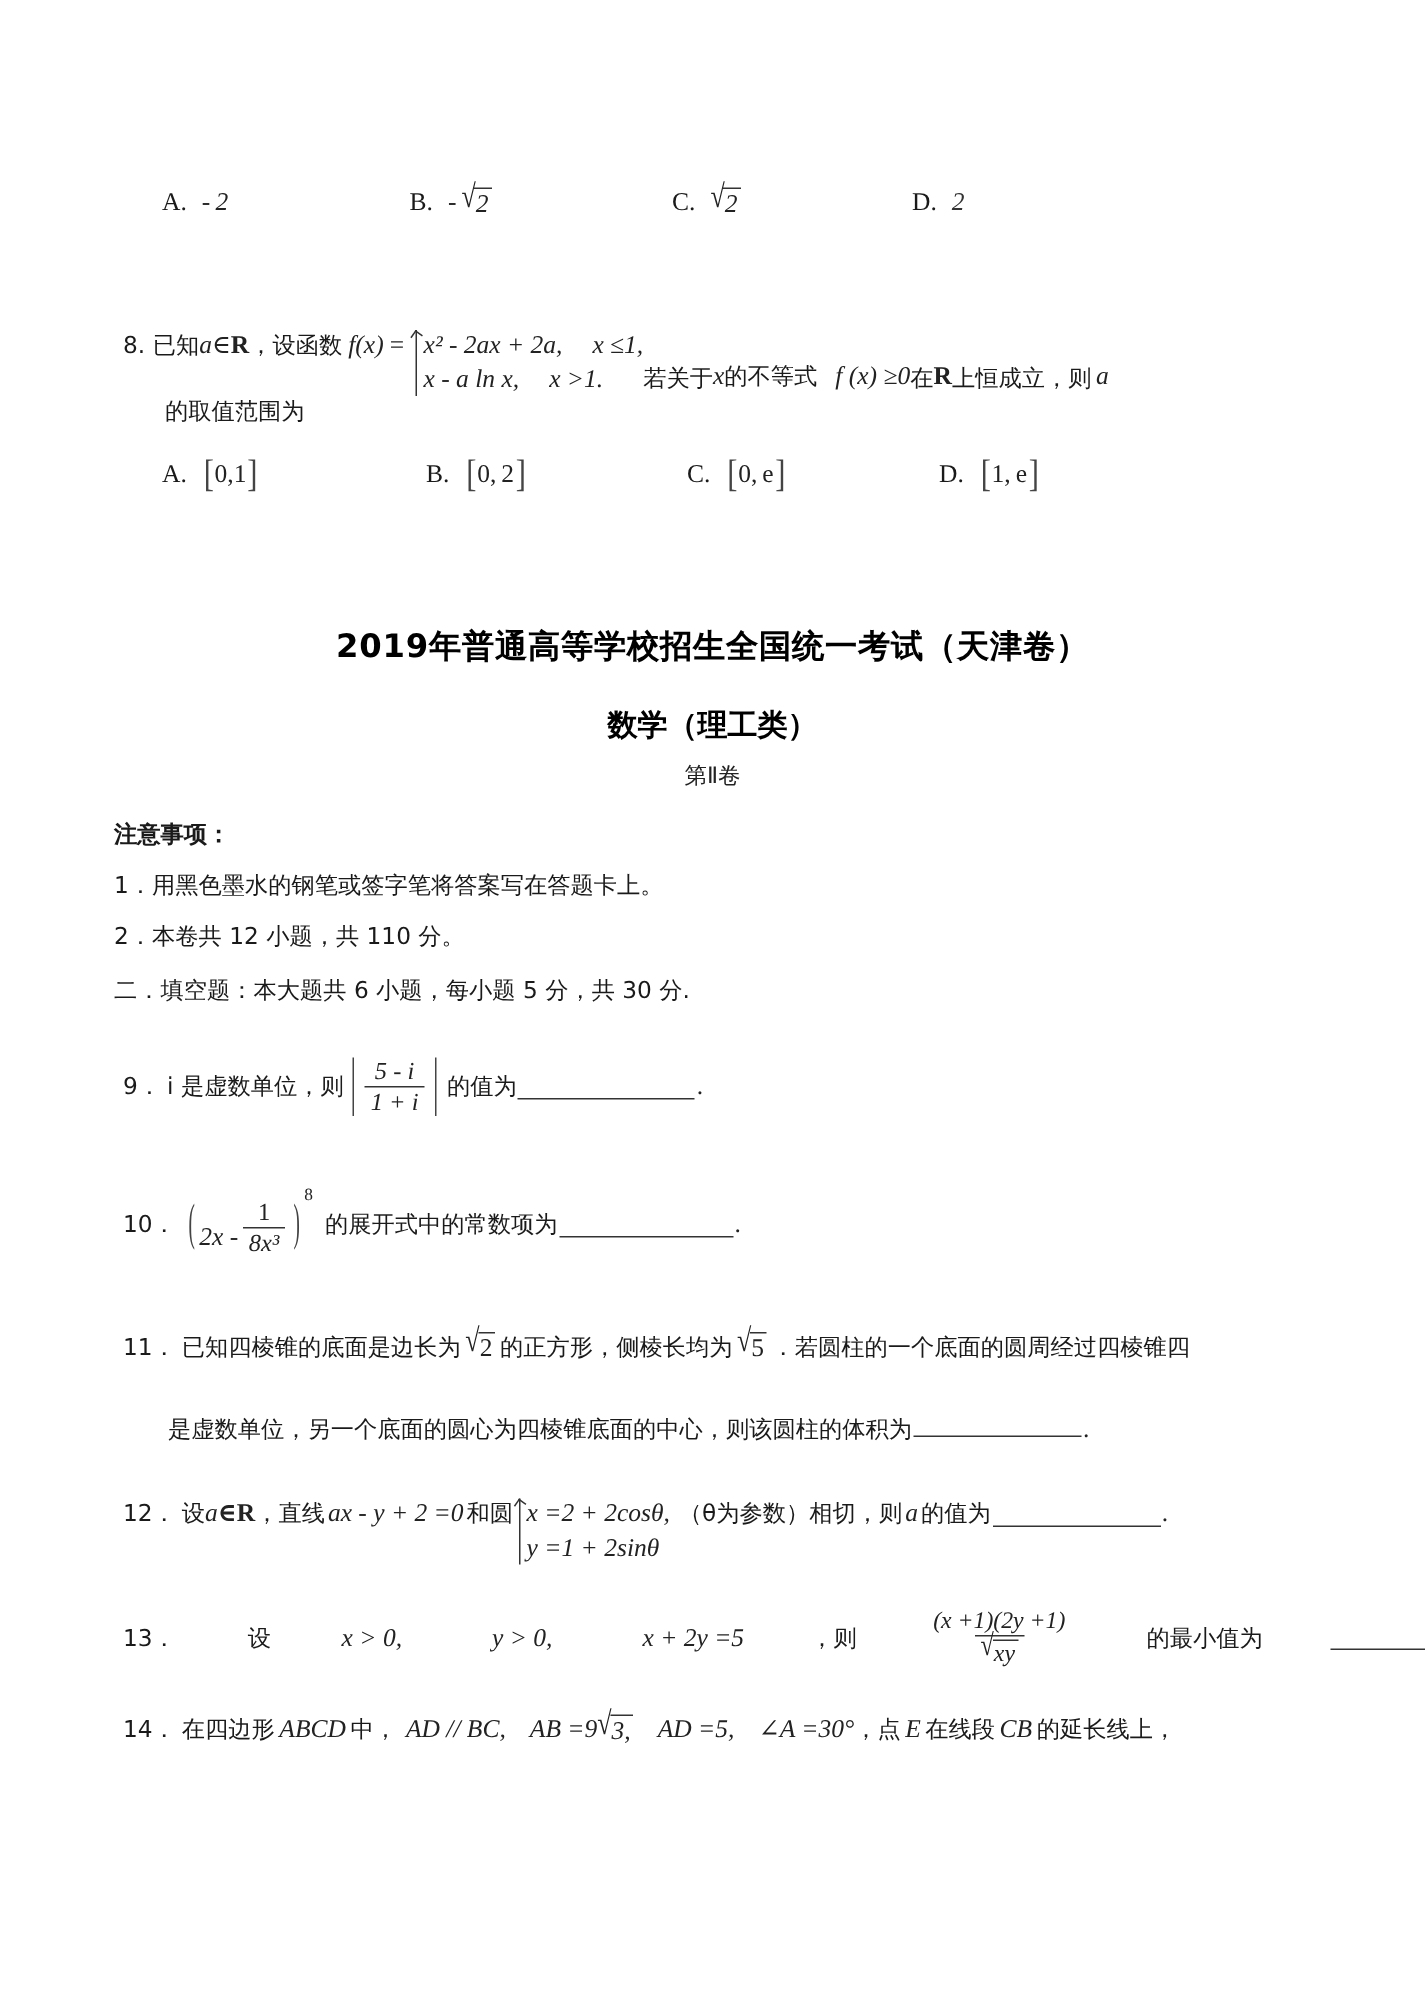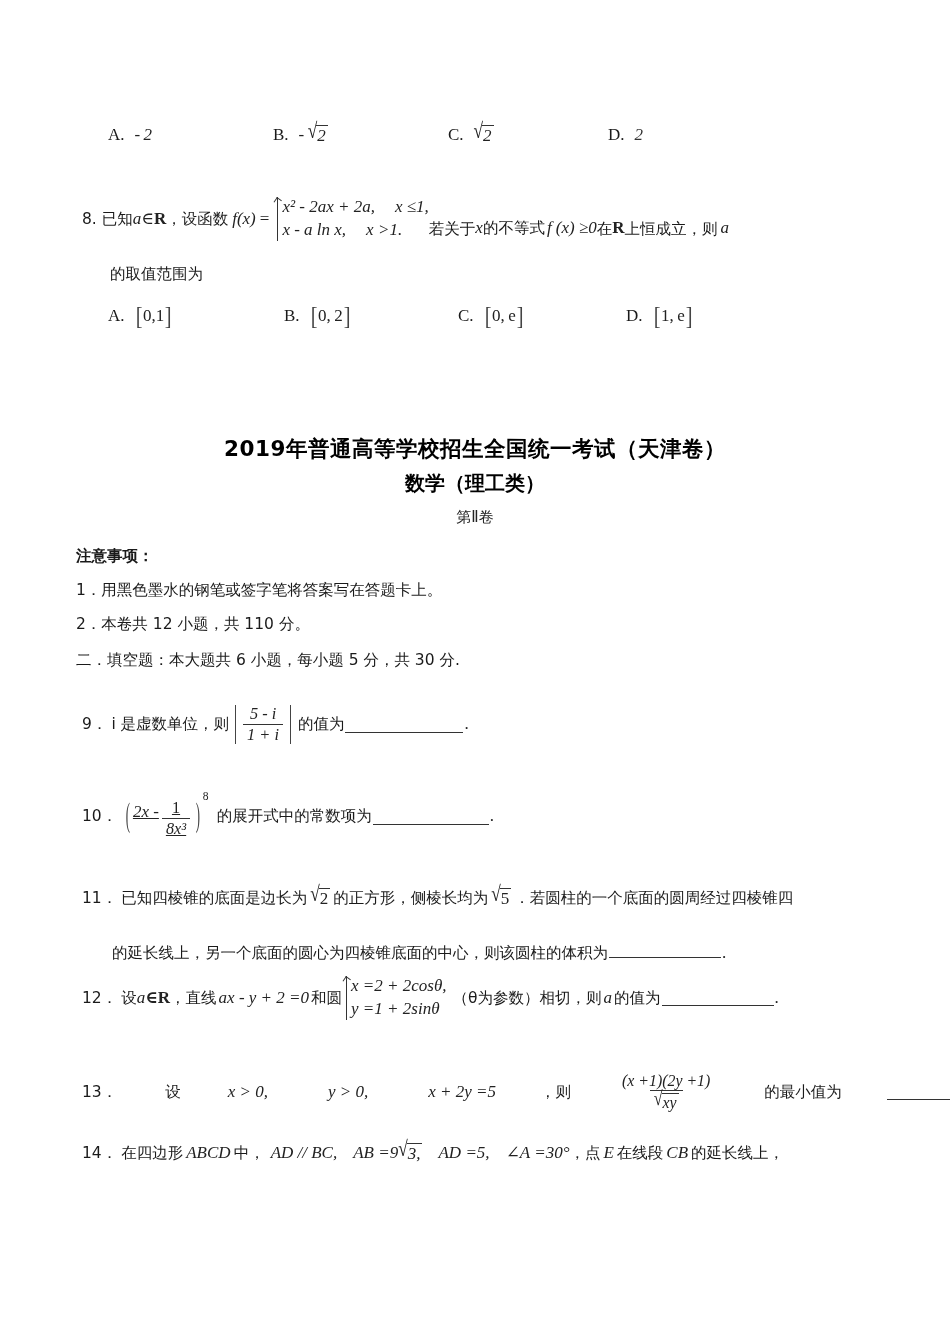--- a/index.html
+++ b/index.html
@@ -136,20 +136,21 @@
     width: 5px; height: 5px;
     border-top: 1.3px solid #333;
     border-left: 1.3px solid #333;
     transform: rotate(35deg);
     transform-origin: top left;
   }
   .cases {
     display: inline-flex;
     align-items: stretch;
     vertical-align: middle;
+    margin-top: 23px;
   }
   .cases-rows {
     display: flex;
     flex-direction: column;
     justify-content: center;
   }
   .cases-row {
     display: flex;
     align-items: center;
     line-height: 1.35;
@@ -263,21 +264,21 @@
         <span class="cases-row math">
           <span class="mi">x - a ln x,</span>
           <span class="mi cases-cond">x &gt;1.</span>
         </span>
       </span>
     </span>
 
     <span class="cn" style="align-self:flex-end; margin-bottom:1px;">若关于</span>
     <span class="math mi" style="align-self:flex-end; margin-bottom:1px;">x</span>
     <span class="cn" style="align-self:flex-end; margin-bottom:2px;">的不等式</span>
-    <span class="math mi" style="align-self:flex-end; margin-bottom:1px; margin-left:2px;">f (x) ≥0</span>
+    <span class="math mi" style="align-self:flex-end; margin-bottom:1px; margin-left:12px;">f (x) ≥0</span>
     <span class="cn" style="align-self:flex-end; margin-bottom:1px;">在</span>
     <span class="math bold-r" style="align-self:flex-end; margin-bottom:1px;">R</span>
     <span class="cn" style="align-self:flex-end; margin-bottom:1px;">上恒成立，则</span>
     <span class="math mi" style="align-self:flex-end; margin-bottom:1px; margin-left:3px;">a</span>
   </div>
 
   <div class="blk cn" style="left:110px; top:262px;">的取值范围为</div>
 
   <div class="choice-row" style="left:108px; top:305px;">
     <div class="choice" style="width:176px;">
@@ -307,21 +308,21 @@
     <div class="choice">
       <span class="choice-letter">D.</span>
       <span class="choice-val math">
         <span class="bracket-l">[</span>
           <span class="up">1, e</span>
           <span class="bracket-r">]</span>
       </span>
     </div>
   </div>
 
-  <div class="paper-title title-main" style="top:434px;">2019年普通高等学校招生全国统一考试（天津卷）</div>
+  <div class="paper-title title-main" style="top:416px;">2019年普通高等学校招生全国统一考试（天津卷）</div>
   <div class="paper-title title-vol" style="top:508px;">第Ⅱ卷</div>
   <div class="paper-title title-sub" style="top:470px;">数学（理工类）</div>
 
   <div class="blk notice-head" style="left:76px; top:544px;">注意事项：</div>
   <div class="blk cn" style="left:76px; top:578px;">1．用黑色墨水的钢笔或签字笔将答案写在答题卡上。</div>
   <div class="blk cn" style="left:76px; top:612px;">2．本卷共 12 小题，共 110 分。</div>
   <div class="blk cn" style="left:76px; top:648px;">二．填空题：本大题共 6 小题，每小题 5 分，共 30 分.</div>
 
   <div class="blk" style="left:82px; top:705px; display:flex; align-items:center;">
     <span class="cn" style="margin-right:4px;">9．</span>
@@ -336,21 +337,21 @@
     </span>
     <span class="cn" style="margin-left:3px;">的值为</span>
     <span class="blank" style="width:118px;"></span>
     <span class="math">.</span>
   </div>
 
   <div class="blk" style="left:82px; top:795px; display:flex; align-items:center;">
     <span class="cn" style="margin-right:6px;">10．</span>
     <span class="math" style="display:inline-flex; align-items:flex-start;">
       <span class="paren" style="margin-top:8px;">(</span>
-      <span style="display:inline-flex; align-items:flex-start; margin-top:4px;text-decoration:underline;">
+      <span style="display:inline-flex; align-items:flex-end; margin-top:4px;">
         <span class="mi">2x -</span>
         <span class="frac">
           <span class="num up">1</span>
           <span class="den mi">8x³</span>
         </span>
       </span>
       <span class="paren" style="margin-top:8px;">)</span>
       <span class="sup up" style="margin-top:2px; vertical-align:top;">8</span>
     </span>
     <span class="cn" style="margin-left:8px;">的展开式中的常数项为</span>
@@ -366,21 +367,21 @@
       <span class="rad-body up">2</span>
     </span>
     <span class="cn">的正方形，侧棱长均为</span>
     <span class="math sqrt" style="margin:0 3px;">
       <span class="radical">√</span>
       <span class="rad-body up">5</span>
     </span>
     <span class="cn">．若圆柱的一个底面的圆周经过四棱锥四</span>
   </div>
   <div class="blk" style="left:112px; top:940px; display:flex; align-items:baseline;">
-    <span class="cn">的延长线上，另一个底面的圆心为四棱锥底面的中心，则该圆柱的体积为</span>
+    <span class="cn">是虚数单位，另一个底面的圆心为四棱锥底面的中心，则该圆柱的体积为</span>
     <span class="blank" style="width:112px;"></span>
     <span class="math">.</span>
   </div>
 
   <div class="blk" style="left:82px; top:975px; display:flex; align-items:center;">
     <span class="cn" style="margin-right:4px;">12．</span>
     <span class="cn">设</span>
     <span class="math mi">a</span>
     <span class="math bold-r">∈R</span>
     <span class="cn">，</span>

